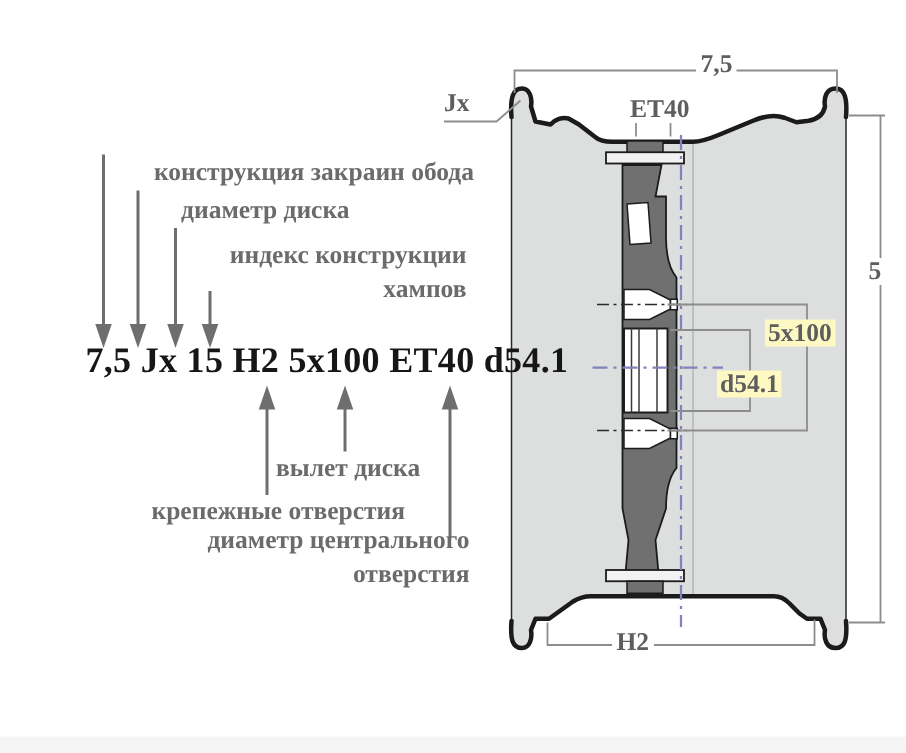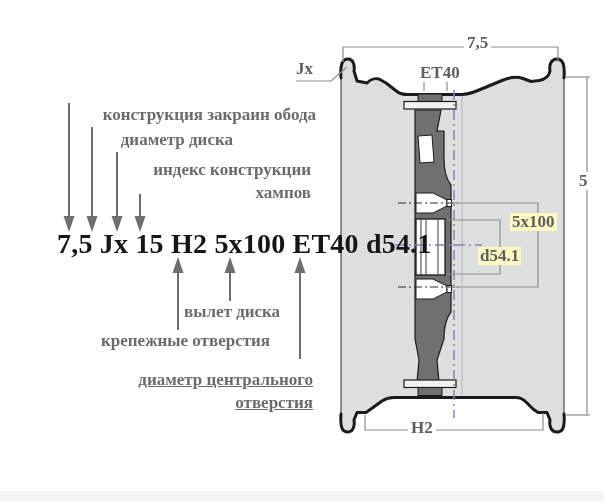--- a/index.html
+++ b/index.html
@@ -18,21 +18,21 @@
     font-size:17px;
     line-height:23px;
     white-space:nowrap;
   }
   .lbl.r{text-align:right;}
   .marking{
     position:absolute;
     left:57px;top:228px;
     color:#161616;
     font-weight:bold;
-    font-size:28px;
+    font-size:24px;
     letter-spacing:0.2px;
     white-space:nowrap;
   }
   .dim{
     position:absolute;
     color:#5e5e5e;
     font-weight:bold;
     font-size:17px;
     line-height:18px;
     white-space:nowrap;
@@ -173,21 +173,21 @@
   <div class="lbl r" style="right:371px;top:128px;">диаметр диска</div>
   <div class="lbl r" style="right:293px;top:158px;">
     <div>индекс конструкции</div>
     <div>хампов</div>
   </div>
 
   <div class="marking">7,5 Jx 15 H2 5x100 ET40 d54.1</div>
 
   <div class="lbl" style="left:101px;top:329px;">крепежные отверстия</div>
   <div class="lbl" style="left:184px;top:300px;">вылет диска</div>
-  <div class="lbl r" style="right:291px;top:368px;text-decoration:underline;">
+  <div class="lbl r" style="right:291px;top:348px;">
     <div>диаметр центрального</div>
     <div>отверстия</div>
   </div>
 
   <div class="dim" style="left:296px;top:60px;">Jx</div>
   <div class="dim on-white" style="left:464px;top:34px;">7,5</div>
   <div class="dim on-white" style="left:405px;top:64px;margin-left:12px;">ET40</div>
   <div class="dim on-white" style="left:576px;top:172px;">5</div>
   <div class="dim on-gray" style="left:510px;top:213px;">5x100</div>
   <div class="dim on-gray" style="left:478px;top:247px;">d54.1</div>

